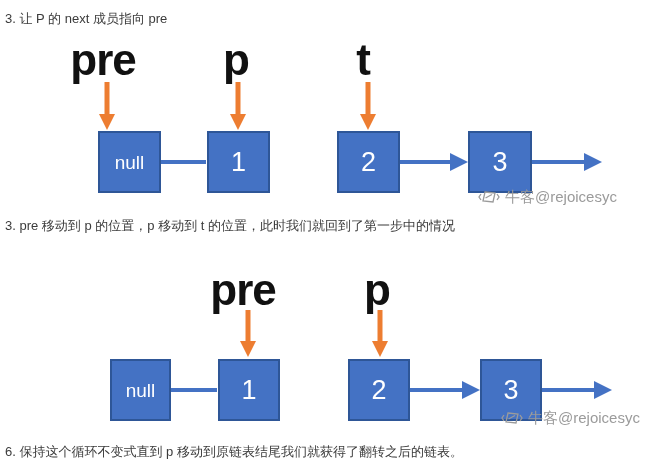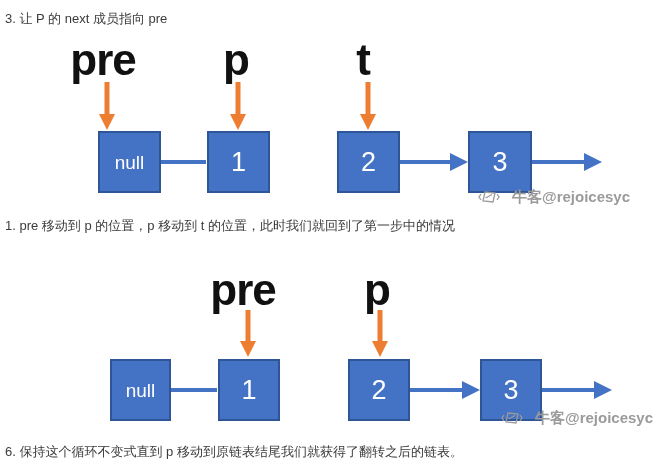--- a/index.html
+++ b/index.html
@@ -42,23 +42,23 @@
     box-sizing:border-box;
     background:var(--node-fill);
     border:2px solid var(--node-border);
     display:flex;align-items:center;justify-content:center;
     color:var(--node-text);
     font-size:27px;line-height:1;
   }
   .node.small{font-size:19px;margin-left:23px;}
   .watermark{
     position:absolute;z-index:3;
-    display:flex;align-items:flex-start;gap:12px;
+    display:flex;align-items:flex-start;gap:5px;
     color:var(--watermark-color);
-    font-size:15px;line-height:16px;white-space:nowrap;font-weight:bold;
+    font-size:15px;line-height:16px;white-space:nowrap;
   }
   .wm-icon{flex:0 0 auto;}
 </style>
 </head>
 <body>
 
 <div id="canvas">
 
   <svg id="overlay" width="664" height="468" viewBox="0 0 664 468">
 
@@ -105,21 +105,21 @@
       <line x1="248" y1="310" x2="248" y2="342"></line>
       <polygon points="240,341 256,341 248,357"></polygon>
     </g>
     <g class="orange-arrow">
       <line x1="380" y1="310" x2="380" y2="342"></line>
       <polygon points="372,341 388,341 380,357"></polygon>
     </g>
   </svg>
 
   <div class="step" style="left:5px;top:11px;">3. 让 P 的 next 成员指向 pre</div>
-  <div class="step" style="left:5px;top:218px;">1. pre 移动到 p 的位置，p 移动到 t 的位置，此时我们就回到了第一步中的情况</div>
+  <div class="step" style="left:5px;top:218px;">3. pre 移动到 p 的位置，p 移动到 t 的位置，此时我们就回到了第一步中的情况</div>
   <div class="step" style="left:5px;top:444px;">6. 保持这个循环不变式直到 p 移动到原链表结尾我们就获得了翻转之后的链表。</div>
 
   <div class="ptr-label" style="left:103px;top:38px;">pre</div>
   <div class="ptr-label" style="left:236px;top:38px;">p</div>
   <div class="ptr-label" style="left:363px;top:38px;">t</div>
 
   <div class="node small" style="left:75px;top:131px;width:63px;height:62px;">null</div>
   <div class="node" style="left:207px;top:131px;width:63px;height:62px;">1</div>
   <div class="node" style="left:337px;top:131px;width:63px;height:62px;">2</div>
   <div class="node" style="left:468px;top:131px;width:64px;height:62px;">3</div>

